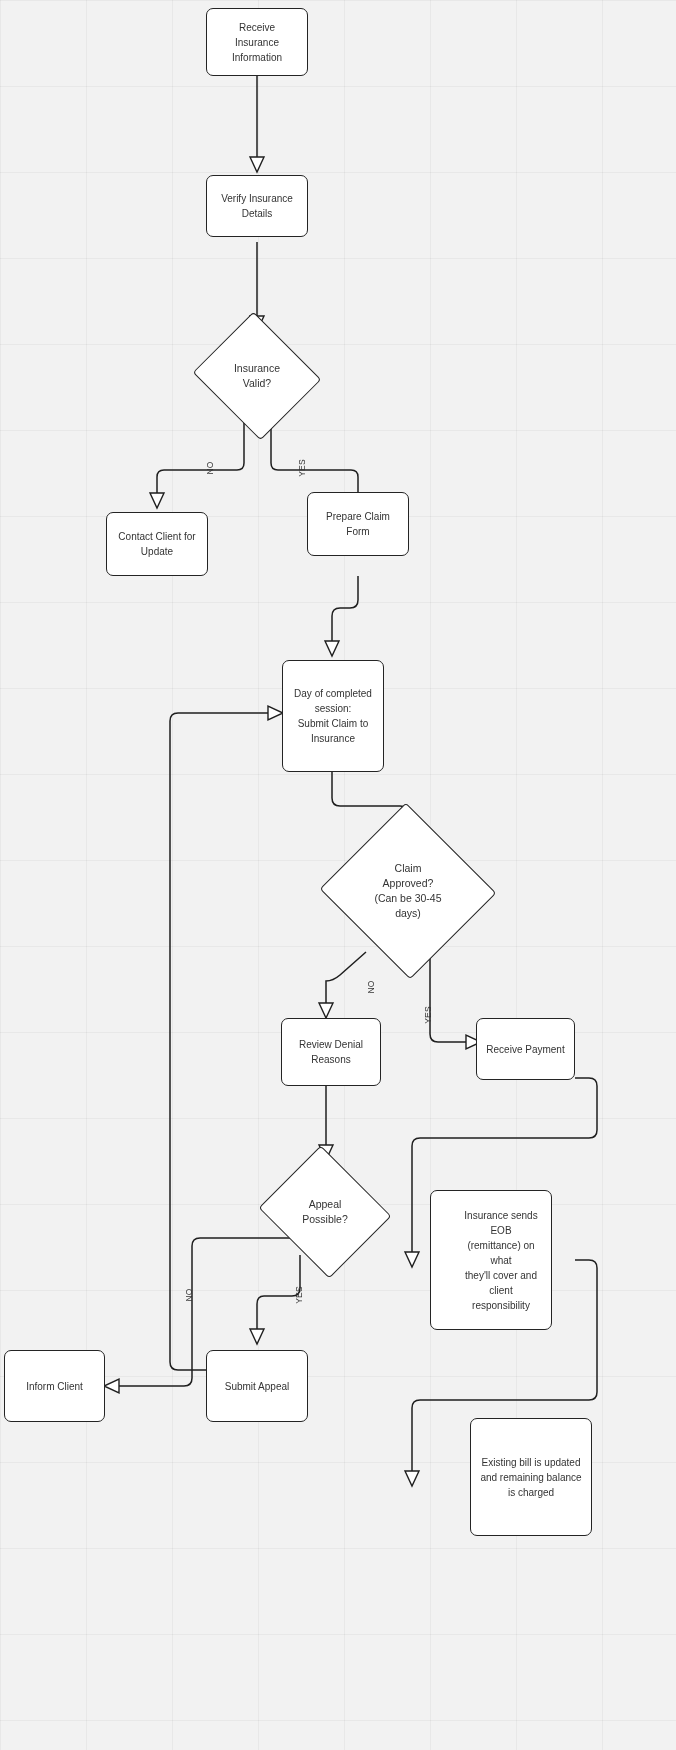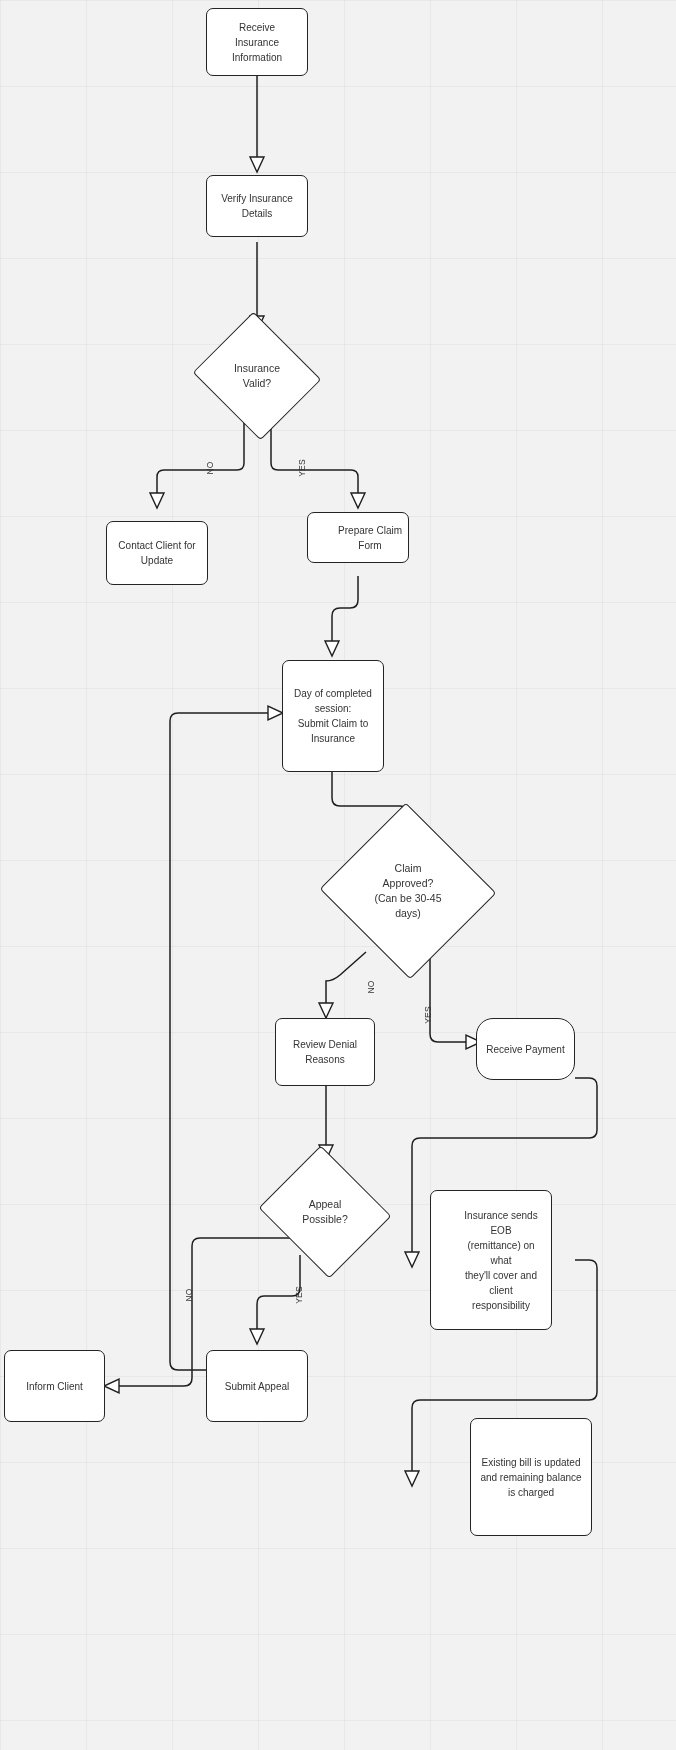--- a/index.html
+++ b/index.html
@@ -131,26 +131,26 @@
 
   <div class="diamond" style="left:209px;top:333px;width:96px;height:86px;">
     <div class="dbg"></div>
     <div class="dtx">Insurance
 Valid?</div>
   </div>
 
   <div class="edgelabel" style="left:203px;top:463px;">NO</div>
   <div class="edgelabel" style="left:293px;top:463px;">YES</div>
 
-  <div class="node" style="left:106px;top:512px;width:102px;height:64px;margin-top:9px;">
+  <div class="node" style="left:106px;top:512px;width:102px;height:64px;">
     <span>Contact Client for
 Update</span>
   </div>
 
-  <div class="node" style="left:307px;top:512px;width:102px;height:51px;justify-content:flex-end;">
+  <div class="node" style="left:307px;top:492px;width:102px;height:64px;">
     <span>Prepare Claim
 Form</span>
   </div>
 
   <div class="node" style="left:282px;top:660px;width:102px;height:112px;">
     <span>Day of completed
 session:
 Submit Claim to
 Insurance</span>
   </div>
@@ -159,26 +159,26 @@
     <div class="dbg"></div>
     <div class="dtx">Claim
 Approved?
 (Can be 30-45
 days)</div>
   </div>
 
   <div class="edgelabel" style="left:364px;top:982px;">NO</div>
   <div class="edgelabel" style="left:419px;top:1010px;">YES</div>
 
-  <div class="node" style="left:275px;top:1018px;width:100px;height:68px;">
+  <div class="node" style="left:281px;top:1018px;width:100px;height:68px;">
     <span>Review Denial
 Reasons</span>
   </div>
 
-  <div class="node" style="left:476px;top:1018px;width:99px;height:62px;border-radius:17px;">
+  <div class="node" style="left:476px;top:1018px;width:99px;height:62px;">
     <span>Receive Payment</span>
   </div>
 
   <div class="diamond" style="left:275px;top:1168px;width:100px;height:88px;">
     <div class="dbg"></div>
     <div class="dtx">Appeal
 Possible?</div>
   </div>
 
   <div class="edgelabel" style="left:182px;top:1290px;">NO</div>

